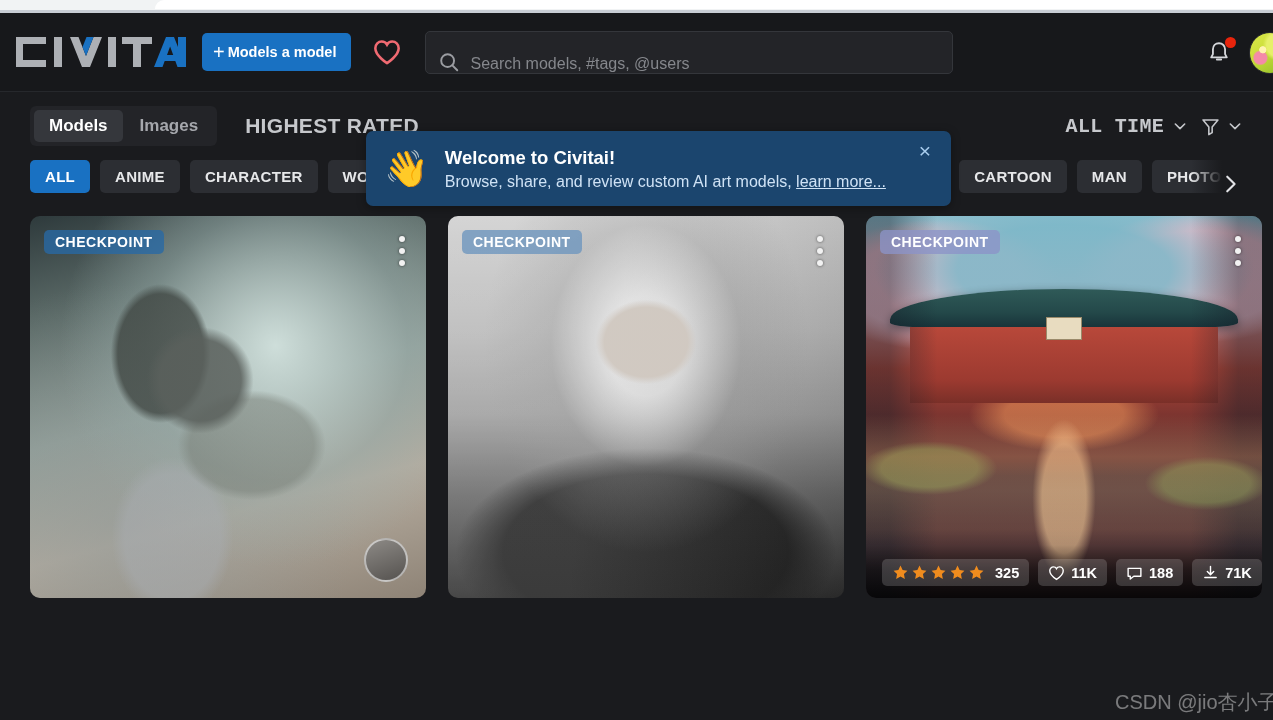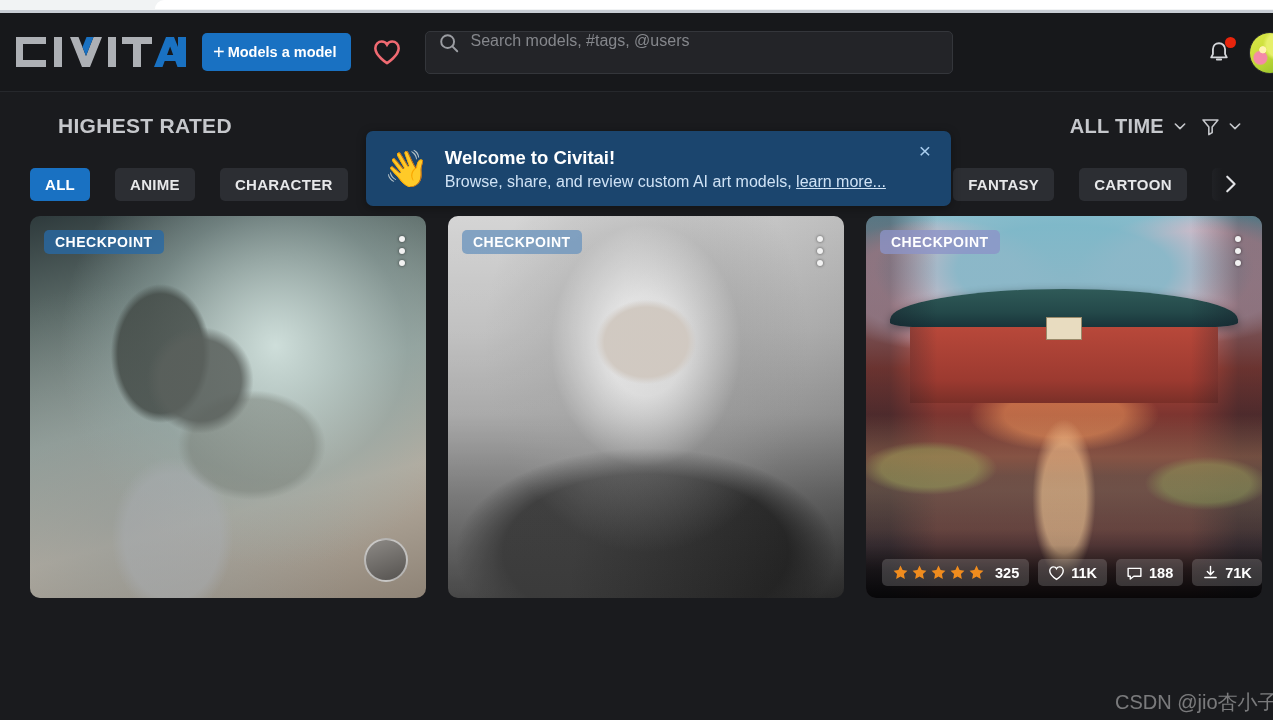--- a/index.html
+++ b/index.html
@@ -72,21 +72,21 @@
     background: none; border: none;
   }
 
   .search-wrap {
     position: relative;
     margin-left: 18px;
     width: 528px; height: 43px;
     background: #232428;
     border: 1px solid #34363b;
     border-radius: 5px;
-    display: flex; align-items: flex-start;
+    display: flex; align-items: flex-end;
     padding: 0 12px;
   }
   .search-wrap .mag { flex: 0 0 auto; margin-right: 10px; display:flex; }
   .search-input {
     flex: 1; background: transparent; border: none; outline: none;
     color: #d4d6da;
     font-family: "Liberation Sans", sans-serif;
     font-size: 16px;
   }
   .search-input::placeholder { color: #85878c; }
@@ -154,33 +154,33 @@
   .toolbar-right {
     position: absolute; right: 0; top: 0;
     height: 68px;
     display: flex; align-items: center; gap: 12px;
   }
   .period-btn {
     display: flex; align-items: center; gap: 8px;
     background: none; border: none; cursor: pointer;
     color: #c6c8cc; font-size: 20px; font-weight: 700;
     letter-spacing: 0.3px;
-    font-family: Liberation Sans, sans-serif;
+    font-family: Liberation Mono, monospace;
   }
   .filter-btn {
     display: flex; align-items: center; gap: 6px;
     background: none; border: none; cursor: pointer;
     color: #c6c8cc;
   }
 
   
   .chips-row {
     position: relative;
     height: 48px;
-    display: flex; align-items: center; gap: 25px;
+    display: flex; align-items: flex-start; gap: 10px;
     overflow: hidden;
   }
   .chip {
     height: 33px; padding: 0 15px;
     display: flex; align-items: center;
     background: #2c2e33; color: #e7e8ea;
     border: none; border-radius: 5px;
     font-family: "Liberation Sans", sans-serif;
     font-size: 15px; font-weight: 700;
     letter-spacing: 0.3px;
@@ -432,20 +432,24 @@
         </svg>
         <span class="bell-dot"></span>
       </button>
       <div class="avatar-me"></div>
     </div>
   </div>
 
   <div class="content">
 
     <div class="toolbar">
+      <div class="seg">
+        <button class="seg-item active">Models</button>
+        <button class="seg-item">Images</button>
+      </div>
       <div class="sort-label">HIGHEST RATED</div>
 
       <div class="toolbar-right">
         <button class="period-btn">
           <span>ALL TIME</span>
           <svg width="16" height="16" viewBox="0 0 24 24">
             <path d="M5 9 l7 7 l7 -7" fill="none" stroke="#c6c8cc" stroke-width="2.4" stroke-linecap="round" stroke-linejoin="round"></path>
           </svg>
         </button>
         <button class="filter-btn">

